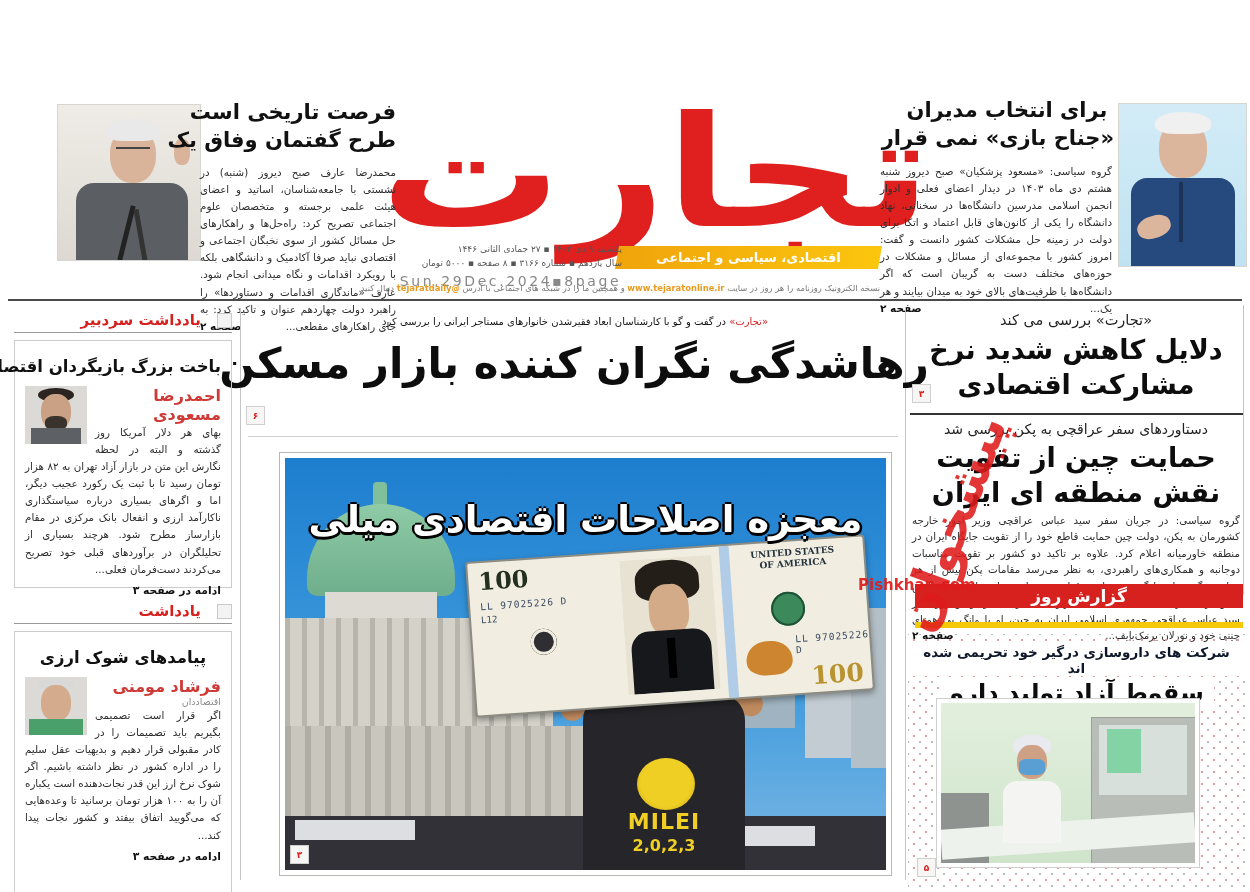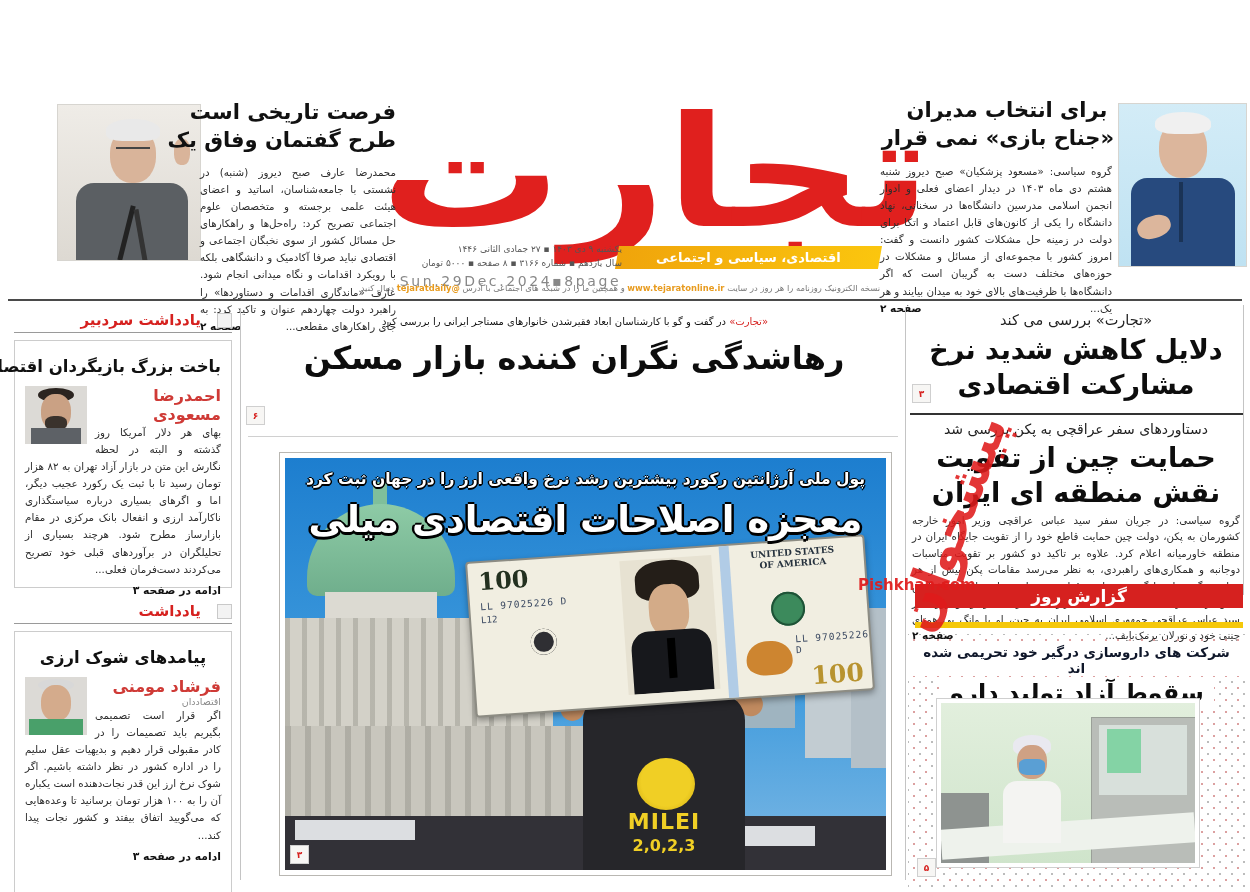--- a/index.html
+++ b/index.html
@@ -44,21 +44,21 @@
   .pez-head{position:absolute;left:40px;top:16px;width:48px;height:58px;background:#dcb69c;border-radius:46%;}
   .pez-hair{position:absolute;left:36px;top:8px;width:56px;height:22px;background:#f0f0f0;border-radius:50% 50% 35% 35%;}
   .pez-hand{position:absolute;left:18px;top:112px;width:34px;height:22px;background:#dcb69c;border-radius:45%;transform:rotate(-18deg);}
 
   .rule-dark{background:#4a4a4a;}
   .vline{background:#c4c4c4;width:1px;}
 
   
   .lead-kicker{font-weight:normal;font-size:10px;color:#111;}
   .lead-kicker .brand{color:#d6211f;}
-  .lead-headline{font-weight:bold;font-size:32px;color:#0d0d0d;line-height:1.15;}
+  .lead-headline{font-weight:bold;font-size:42px;color:#0d0d0d;line-height:1.15;}
   .badge{width:17px;height:17px;border:1px solid #cfcfcf;background:#f7f6f4;display:flex;align-items:center;justify-content:center;
          font-size:9px;color:#d6211f;font-weight:bold;}
 
   
   .mphoto{left:279px;top:452px;width:613px;height:424px;border:1px solid #b9b7b2;background:#fff;padding:5px;box-sizing:border-box;}
   .mimg{position:relative;width:601px;height:412px;background:linear-gradient(180deg,#1d7ecf 0%,#3f9bdd 55%,#7db8e4 100%);overflow:hidden;}
   .cap1{position:absolute;left:0;top:12px;width:100%;text-align:center;color:#fff;font-weight:bold;font-size:15.5px;
         text-shadow:-1.5px 0 #000,1.5px 0 #000,0 -1.5px #000,0 1.5px #000,1px 1px #000;}
   .cap2{position:absolute;left:0;top:40px;width:100%;text-align:center;color:#fff;font-weight:bold;font-size:37px;
         text-shadow:-2.5px 0 #000,2.5px 0 #000,0 -2.5px #000,0 2.5px #000,2px 2px #000;}
@@ -264,21 +264,20 @@
         <div class="bband"></div>
         <div class="bcountry">
           <div>UNITED STATES</div>
           <div>OF AMERICA</div>
         </div>
         <div class="bgreenseal"></div>
         <div class="bink"></div>
         <div class="bserR">LL 97025226 D</div>
         <div class="b100br">100</div>
       </div>
-      <div class="cap1">پول ملی آرژانتین رکورد بیشترین رشد نرخ واقعی ارز را در جهان ثبت کرد</div>
       <div class="cap2">معجزه اصلاحات اقتصادی میلی</div>
       <div class="badge badge-in">
         <span>۳</span>
       </div>
     </div>
   </div>
 
   <div class="abs rc-kicker c nowrap" style="left:912px;top:312px;width:328px;">«تجارت» بررسی می کند</div>
   <div class="abs rc-headline c" style="left:912px;top:332px;width:328px;">
     <div class="nowrap">دلایل کاهش شدید نرخ</div>

